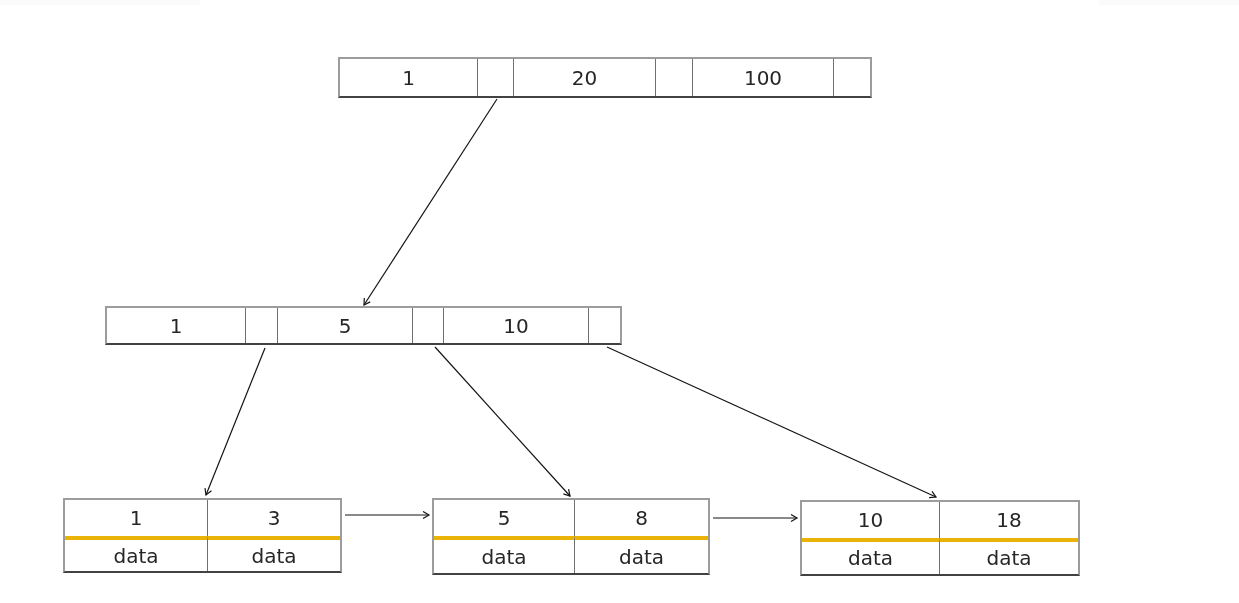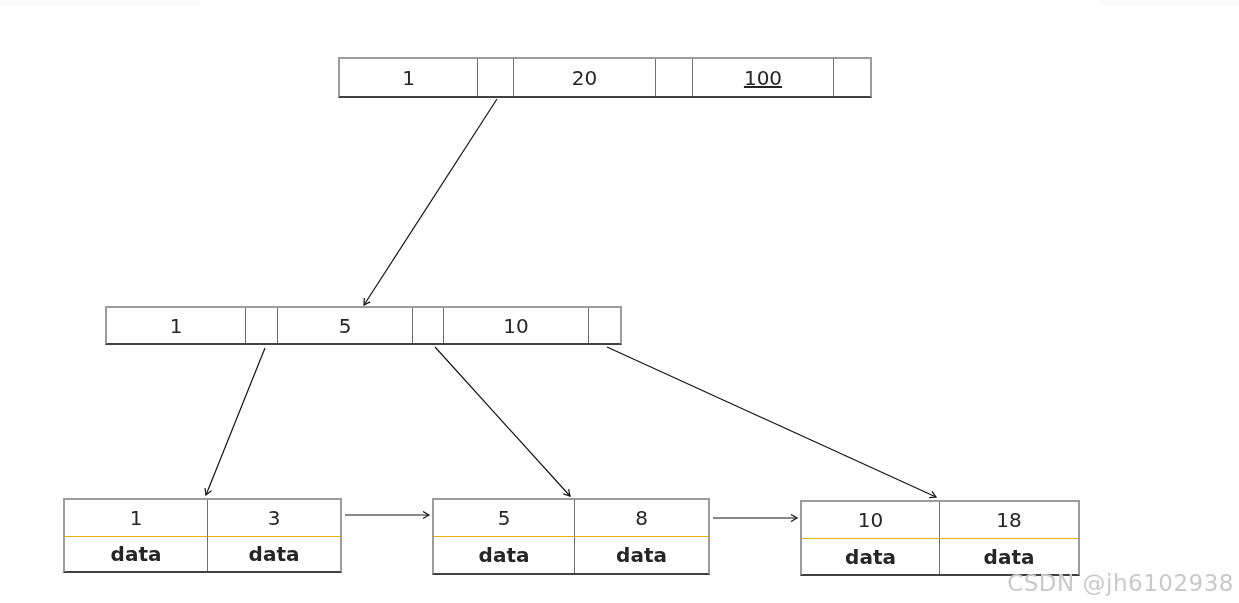--- a/index.html
+++ b/index.html
@@ -50,35 +50,35 @@
   }
   .leaf .lcell {
     box-sizing: border-box;
     display: flex;
     align-items: center;
     justify-content: center;
     font-size: 20px;
     line-height: 1;
   }
   .leaf .lcell.col2 { border-left: 1px solid #6f6f6f; }
-  .leaf .lcell.row2 { border-top: 1px solid #eab308; font-weight: bold; }
+  .leaf .lcell.row2 { border-top: 4px solid #eab308; }
 
   
   #root-node     { left: 338px; top: 57px;  width: 534px; height: 41px; }
   #internal-node { left: 105px; top: 306px; width: 517px; height: 39px; }
   #leaf-1 { left: 63px;  top: 498px; width: 279px; height: 75px; grid-template-columns: 142px 1fr; }
   #leaf-2 { left: 432px; top: 498px; width: 278px; height: 77px; grid-template-columns: 140px 1fr; }
   #leaf-3 { left: 800px; top: 500px; width: 280px; height: 76px; grid-template-columns: 137px 1fr; }
 
   
   #root-node .c1 { flex: 0 0 137px; }
   #root-node .p1 { flex: 0 0 36px; }
   #root-node .c2 { flex: 0 0 142px; }
   #root-node .p2 { flex: 0 0 37px; }
-  #root-node .c3 { flex: 0 0 141px; text-decoration: underline; }
+  #root-node .c3 { flex: 0 0 141px; }
   #root-node .p3 { flex: 1 1 auto; }
 
   
   #internal-node .c1 { flex: 0 0 138px; }
   #internal-node .p1 { flex: 0 0 32px; }
   #internal-node .c2 { flex: 0 0 135px; }
   #internal-node .p2 { flex: 0 0 31px; }
   #internal-node .c3 { flex: 0 0 145px; }
   #internal-node .p3 { flex: 1 1 auto; }
 
@@ -164,15 +164,14 @@
     <div class="lcell col2 row2">data</div>
   </div>
 
   <div id="leaf-3" class="leaf">
     <div class="lcell">10</div>
     <div class="lcell col2">18</div>
     <div class="lcell row2">data</div>
     <div class="lcell col2 row2">data</div>
   </div>
 
-  <div class="watermark">CSDN @jh6102938</div>
 
 </div>
 
 </body></html>

